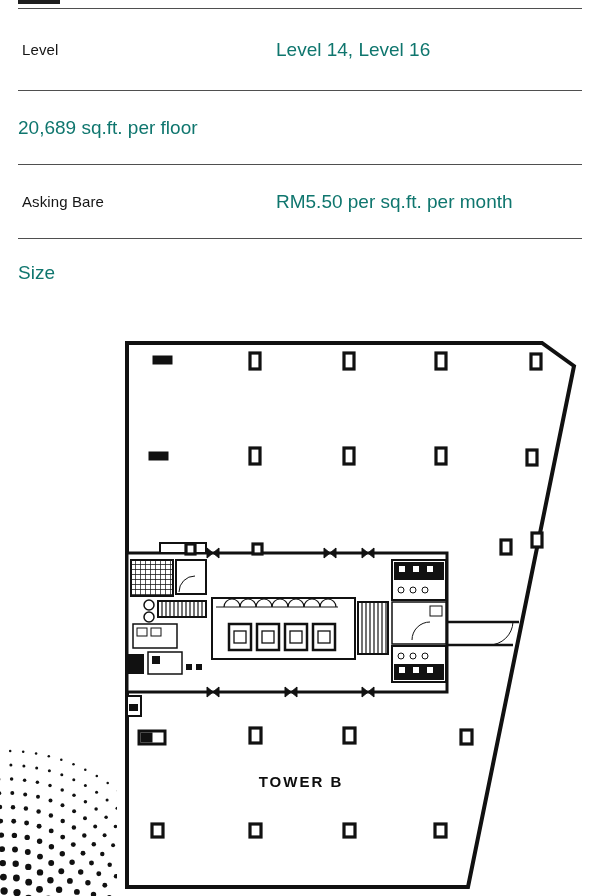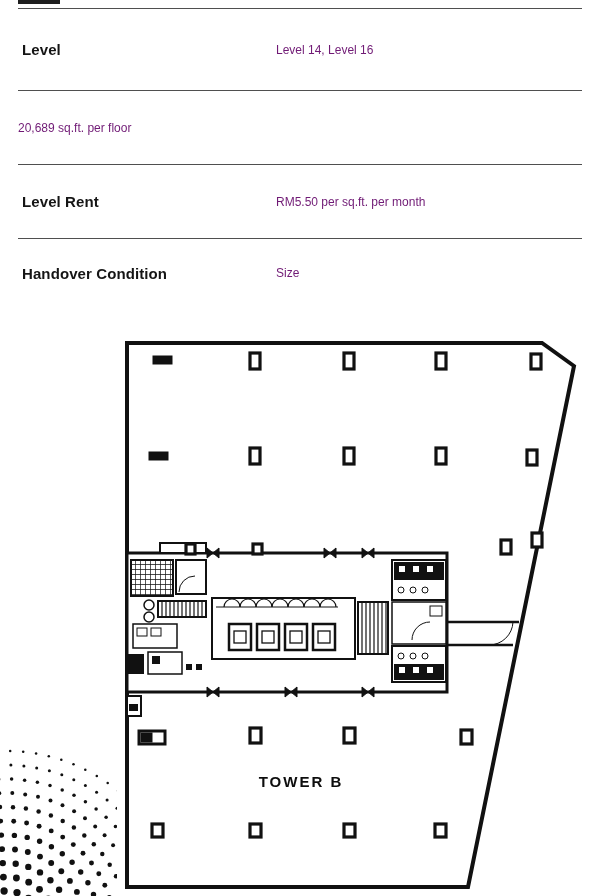--- a/index.html
+++ b/index.html
@@ -5,45 +5,44 @@
   html,body{margin:0;padding:0;}
   .page{
     position:relative;width:600px;height:896px;overflow:hidden;
     background:#ffffff;font-family:"Liberation Sans",sans-serif;color:#161616;
   }
   .edge-artifact{position:absolute;top:0;left:18px;width:42px;height:4px;background:#1f1f1f;}
   .spec-table{margin:8px 18px 0 18px;border-top:1px solid #4f4f4f;}
   .spec-row{display:flex;align-items:center;height:73px;border-bottom:1px solid #4f4f4f;}
   .spec-row:first-child{height:81px;}
   .spec-row:last-child{border-bottom:none;height:68px;}
-  .spec-label{width:254px;padding-left:4px;font-weight:bold;font-size:15px;color:#151515;letter-spacing:.1px;}
-  .spec-value{font-size:12px;color:#701a75;}
+  .spec-label{width:254px;padding-left:4px;font-weight:normal;font-size:15px;color:#151515;letter-spacing:.1px;}
+  .spec-value{font-size:19px;color:#0f766e;}
   .plan{display:block;margin-top:27px;}
 </style>
 </head>
 <body>
 
 <div class="page">
 
   <div class="edge-artifact"></div>
 
   <div class="spec-table">
     <div class="spec-row">
       <div class="spec-label">Level</div>
       <div class="spec-value">Level 14, Level 16</div>
     </div>
     <div class="spec-row">
       <div class="spec-value">20,689 sq.ft. per floor</div>
     </div>
     <div class="spec-row">
-      <div class="spec-label">Level Rent</div>
+      <div class="spec-label">Asking Bare</div>
       <div class="spec-value">RM5.50 per sq.ft. per month</div>
     </div>
     <div class="spec-row">
-      <div class="spec-label">Handover Condition</div>
       <div class="spec-value">Size</div>
     </div>
   </div>
 
   <svg class="plan" width="600" height="566" viewBox="0 330 600 566" stroke="#111" fill="none">
     <defs>
       <pattern id="grid" patternUnits="userSpaceOnUse" width="5" height="5">
         <path d="M0,0 H5 M0,0 V5" stroke="#111" stroke-width="1.4"></path>
       </pattern>
       <pattern id="vlines" patternUnits="userSpaceOnUse" width="4" height="8">

